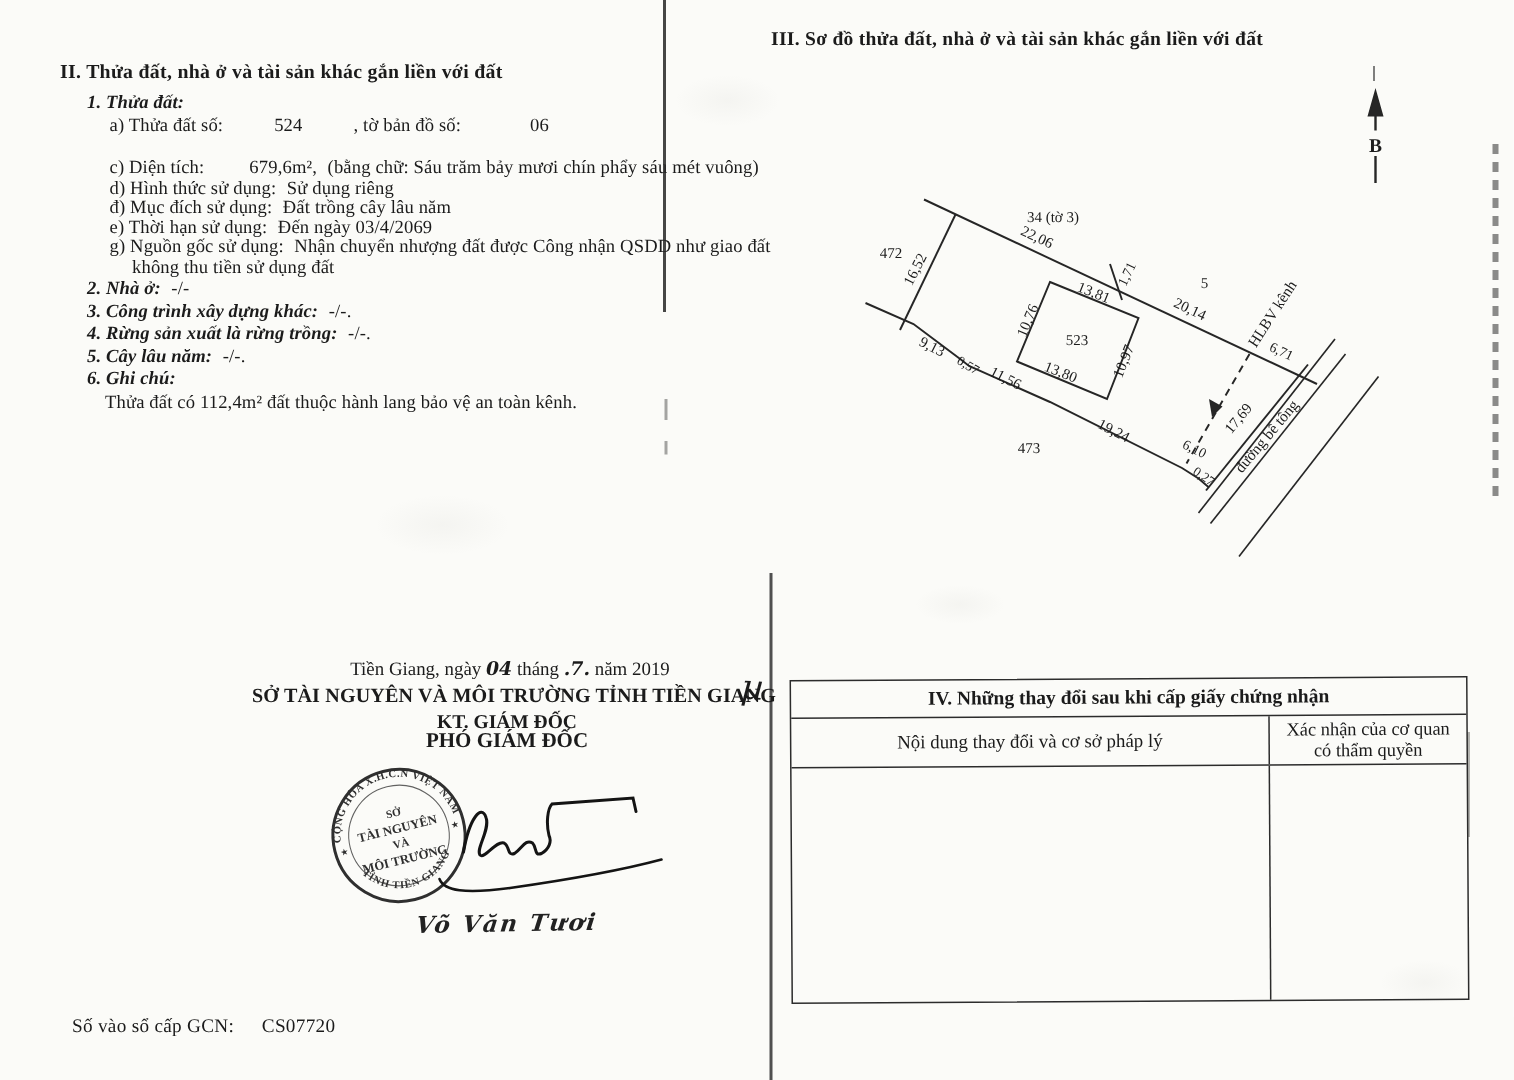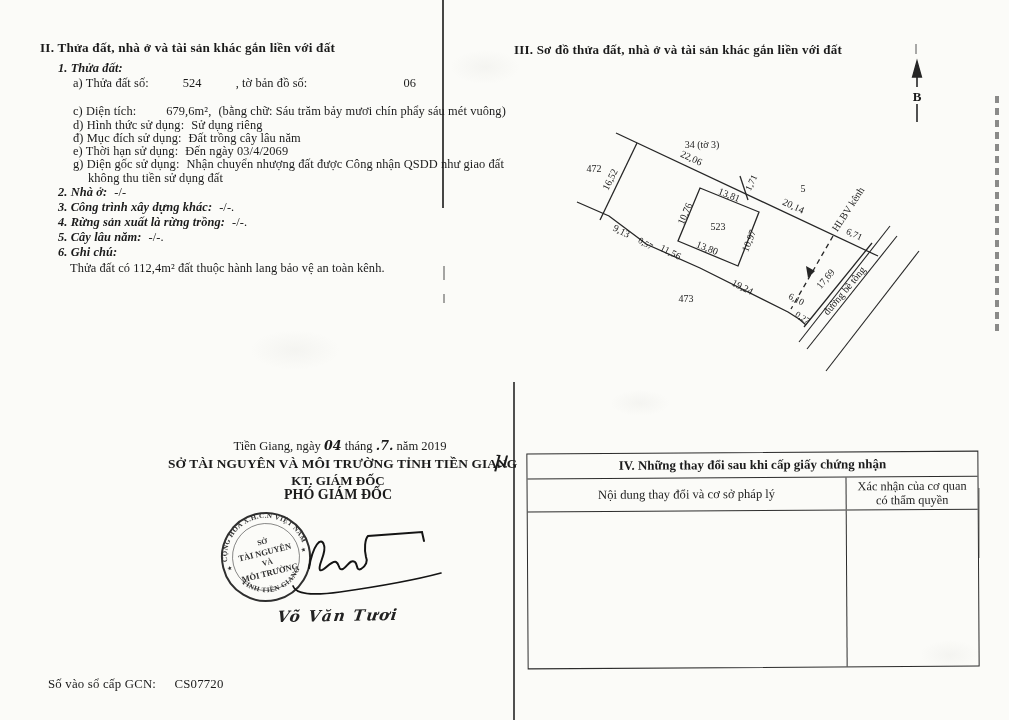--- a/index.html
+++ b/index.html
@@ -14,21 +14,21 @@
   .ln{position:absolute; font-size:12.4px; white-space:nowrap; letter-spacing:.1px;}
   .bi{font-weight:bold; font-style:italic;}
   .b{font-weight:bold;}
   .sec2-title{position:absolute; left:40px; top:40px; font-size:13.2px; font-weight:bold; letter-spacing:.2px;} .gapB{margin-left:34px;} .gapC{margin-left:30px;} .gapS{margin-left:7px;}
   
   .foldline{position:absolute; background:#262626;}
   .fold-dash{position:absolute; width:2px; background:#3a3a3a; opacity:.45;}
   .scan-edge{position:absolute; width:4px; background:repeating-linear-gradient(to bottom,#2e2e2e 0 7px,transparent 7px 12px); opacity:.55;}
   .page-edge{position:absolute; width:2px; background:#6b6b66; opacity:.5;}
   
-  .sec3-title{position:absolute; left:514px; top:18px; font-size:13px; font-weight:bold; letter-spacing:.2px;margin-top:24px;}
+  .sec3-title{position:absolute; left:514px; top:18px; font-size:13px; font-weight:bold; letter-spacing:.2px;}
   #diagram{position:absolute; left:548px; top:38px;}
   #diagram text{font-family:"Liberation Serif","DejaVu Serif",serif; fill:#1c1c1c;}
   
   .sigline{position:absolute; text-align:center; white-space:nowrap;}
   .hand{font-family:"DejaVu Serif",serif; font-style:italic; font-weight:bold;}
   #paraph{position:absolute; left:494px; top:446px; font-size:23px; font-family:"DejaVu Serif",serif; font-style:italic; transform:rotate(4deg);}
   #signer-name{position:absolute; left:258px; top:606px; width:160px; text-align:center;
     font-family:"DejaVu Serif",serif; font-style:italic; font-weight:bold; font-size:15.5px;
     letter-spacing:1.5px; transform:skewX(-8deg) rotate(-1deg); color:#222;}
   #stamp-sig{position:absolute; left:195px; top:498px;}
@@ -54,42 +54,42 @@
   <div class="smudge" style="left:450px;top:50px;width:70px;height:34px"></div>
   <div class="smudge" style="left:250px;top:330px;width:90px;height:40px"></div>
   <div class="smudge" style="left:610px;top:390px;width:60px;height:26px"></div>
   <div class="smudge" style="left:920px;top:640px;width:60px;height:30px"></div>
 
   <div class="sec2-title">II. Thửa đất, nhà ở và tài sản khác gắn liền với đất</div>
 
   <div class="ln bi" style="left:58px;top:61px">1. Thửa đất:</div>
 
   <div class="ln" style="left:73px;top:76px">
-    <span>a) Thửa đất số:</span><span class="gapB">524</span><span class="gapB">, tờ bản đồ số:</span><span style="margin-left:96px">06</span>
+    <span>a) Thửa đất số:</span><span class="gapB">524</span><span class="gapB">, tờ bản đồ số:</span><span style="margin-left:46px">06</span>
   </div>
 
 
   <div class="ln" style="left:73px;top:104px">
     <span>c) Diện tích:</span><span class="gapC">679,6m²,</span><span class="gapS">(bằng chữ: Sáu trăm bảy mươi chín phẩy sáu mét vuông)</span>
   </div>
 
   <div class="ln" style="left:73px;top:118px">
     <span>d) Hình thức sử dụng:</span><span class="gapS">Sử dụng riêng</span>
   </div>
 
   <div class="ln" style="left:73px;top:131px">
     <span>đ) Mục đích sử dụng:</span><span class="gapS">Đất trồng cây lâu năm</span>
   </div>
 
   <div class="ln" style="left:73px;top:144px">
     <span>e) Thời hạn sử dụng:</span><span class="gapS">Đến ngày 03/4/2069</span>
   </div>
 
   <div class="ln" style="left:73px;top:157px">
-    <span>g) Diện gốc sử dụng:</span><span class="gapS">Nhận chuyển nhượng đất được Công nhận QSDD như giao đất</span>
+    <span>g) Nguồn gốc sử dụng:</span><span class="gapS">Nhận chuyển nhượng đất được Công nhận QSDD như giao đất</span>
   </div>
   <div class="ln" style="left:88px;top:171px">
     <span>không thu tiền sử dụng đất</span>
   </div>
 
   <div class="ln" style="left:58px;top:185px">
     <span class="bi">2. Nhà ở:</span><span class="gapS">-/-</span>
   </div>
   <div class="ln" style="left:58px;top:200px">
     <span class="bi">3. Công trình xây dựng khác:</span><span class="gapS">-/-.</span>

